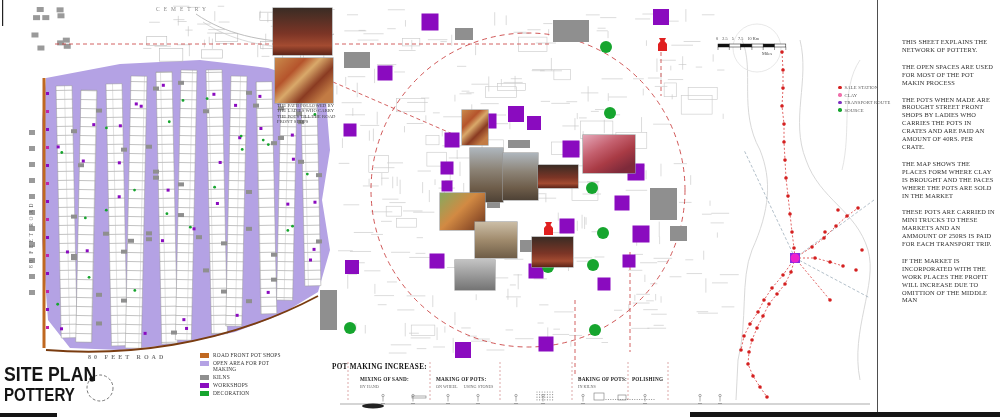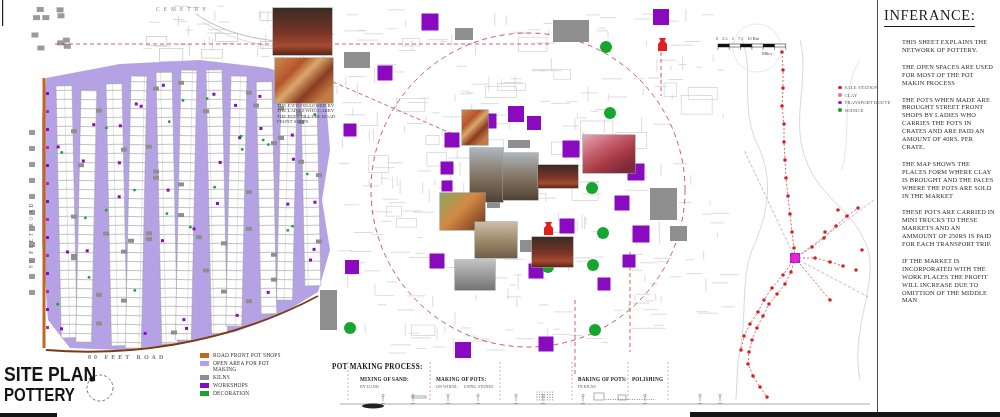--- a/index.html
+++ b/index.html
@@ -861,21 +861,21 @@
         <span class="legend-label">WORKSHOPS</span>
       </div>
       <div class="legend-row">
         <span class="legend-swatch" style="background: rgb(22, 165, 46);"></span>
         <span class="legend-label">DECORATION</span>
       </div>
     </div>
 
   <div class="abs" style="left:277px;top:103px;width:62px;font-size:4.6px;line-height:5.4px;color:#444;letter-spacing:.1px;">THE PATH FOLLOWED BY THE LADIES WHO CARRY THE POTS TILL THE ROAD FRONT SHOPS</div>
 
-  <div class="abs" style="left:332px;top:363px;font-size:7.2px;font-weight:bold;letter-spacing:.3px;color:#111;">POT MAKING PROCESS:</div>
+  <div class="abs" style="left:332px;top:363px;font-size:7.2px;font-weight:bold;letter-spacing:.3px;color:#111;">POT MAKING INCREASE:</div>
   <div id="stages">
       <div class="stage" style="left: 360px;">
         <div class="stage-label">MIXING OF SAND:</div>
         <div class="stage-sub">BY HAND</div>
       </div>
       <div class="stage" style="left: 436px;">
         <div class="stage-label">MAKING OF POTS:</div>
         <div class="stage-sub">ON WHEEL      USING STONES</div>
       </div>
       <div class="stage" style="left: 578px;">
@@ -902,21 +902,20 @@
         <span class="nleg-label">TRANSPORT ROUTE</span>
       </div>
       <div class="nleg-row">
         <span class="nleg-dot" style="background: rgb(22, 165, 46);"></span>
         <span class="nleg-label">SOURCE</span>
       </div>
     </div>
   <div class="abs" style="left:716px;top:36px;width:80px;font-size:4.2px;color:#444;white-space:pre;">0    2.5    5    7.5    10 Km</div>
   <div class="abs" style="left:762px;top:51px;font-size:4.4px;color:#444;">Miles</div>
 
-  <div class="abs" style="left:884px;top:7px;font-size:14.5px;letter-spacing:.6px;color:#1a1a1a;border-bottom:1px solid #1a1a1a;padding-bottom:2px;">INFERANCE:</div>
   <div id="inference-body" class="abs" style="left:902px;top:38px;width:94px;">
       <p class="para">THIS SHEET EXPLAINS THE NETWORK OF POTTERY.</p>
       <p class="para">THE OPEN SPACES ARE USED FOR MOST OF THE POT MAKIN PROCESS</p>
       <p class="para">THE POTS WHEN MADE ARE BROUGHT STREET FRONT SHOPS BY LADIES WHO CARRIES THE POTS IN CRATES AND ARE PAID AN AMOUNT OF 40RS. PER CRATE.</p>
       <p class="para">THE MAP SHOWS THE PLACES FORM WHERE CLAY IS BROUGHT AND THE PACES WHERE THE POTS ARE SOLD IN THE MARKET</p>
       <p class="para">THESE POTS ARE CARRIED IN MINI TRUCKS TO THESE MARKETS AND AN AMMOUNT OF 250RS IS PAID FOR EACH TRANSPORT TRIP.</p>
       <p class="para">IF THE MARKET IS INCORPORATED WITH THE WORK PLACES THE PROFIT WILL INCREASE DUE TO OMITTION OF THE MIDDLE MAN</p>
     </div>
 
 </div>

